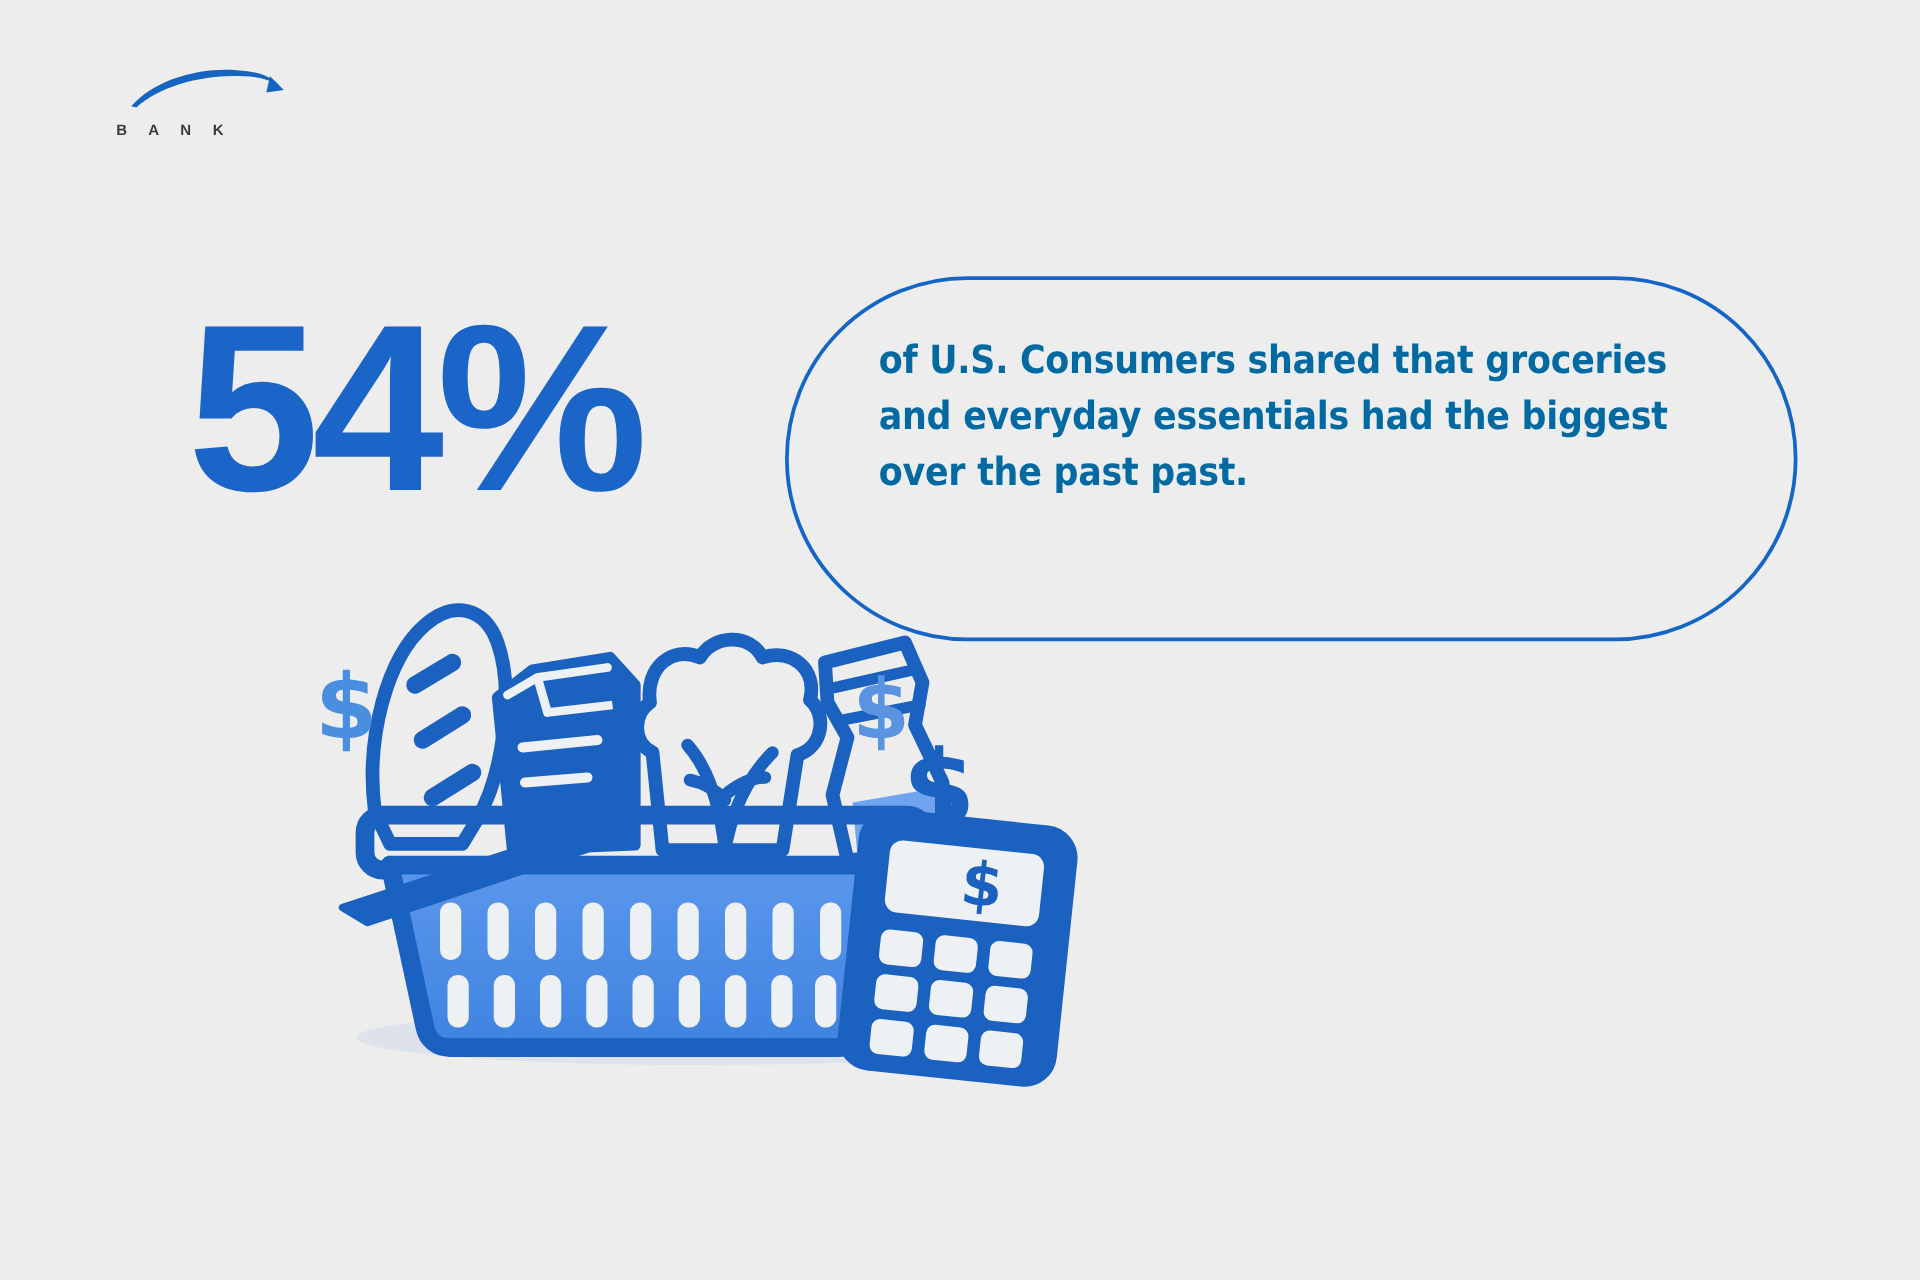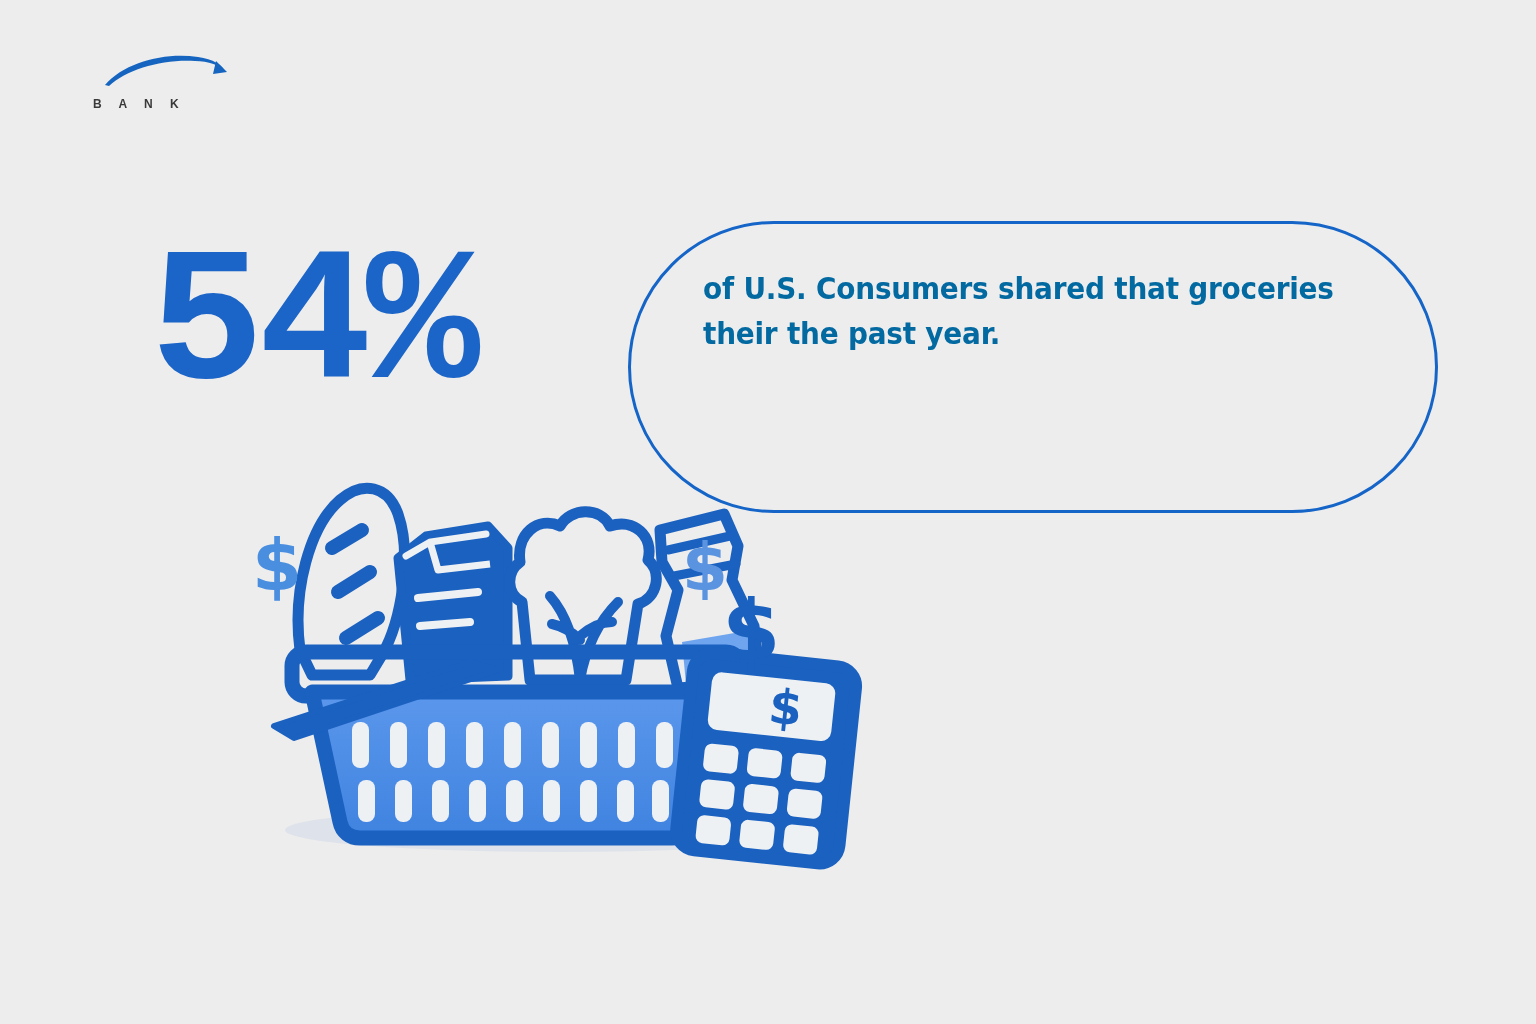--- a/index.html
+++ b/index.html
@@ -35,21 +35,21 @@
     position:absolute; left:60px; top:50px;
     font-family:"Liberation Sans", sans-serif;
     font-size:12px; font-weight:bold; color:#3a3a3a;
     letter-spacing:7px;
     text-align:right;
   }
 
   
   .stat {
     position:absolute; left:150px; top:232px;
-    font-family:Liberation Mono, monospace;
+    font-family:Liberation Sans, sans-serif;
     font-weight:bold;
     font-size:190px;
     line-height:190px;
     color:#1b64c8;
     letter-spacing:-6px;
   }
 
   
   .bubble {
     position:absolute; left:628px; top:221px;
@@ -84,21 +84,22 @@
       <path d="M113 9 L124 20 L110 22 Z" fill="#1565c0"></path>
     </svg>
     <div class="logo-bank">B A N K</div>
   </div>
 
   <div class="stat">54%</div>
 
   <div class="bubble"></div>
   <div class="bubble-text">
     <div>of U.S. Consumers shared that groceries</div>
-    <div>their the past year.</div>
+    <div>and everyday essentials had the biggest</div>
+    <div>over the past past.</div>
   </div>
 
   <div class="illustration">
     <svg viewBox="0 0 650 440" xmlns="http://www.w3.org/2000/svg">
       <defs>
         <linearGradient id="basketGrad" x1="0" y1="0" x2="0" y2="1">
           <stop offset="0%" stop-color="#5b97ec"></stop>
           <stop offset="100%" stop-color="#3f83e0"></stop>
         </linearGradient>
       </defs>

